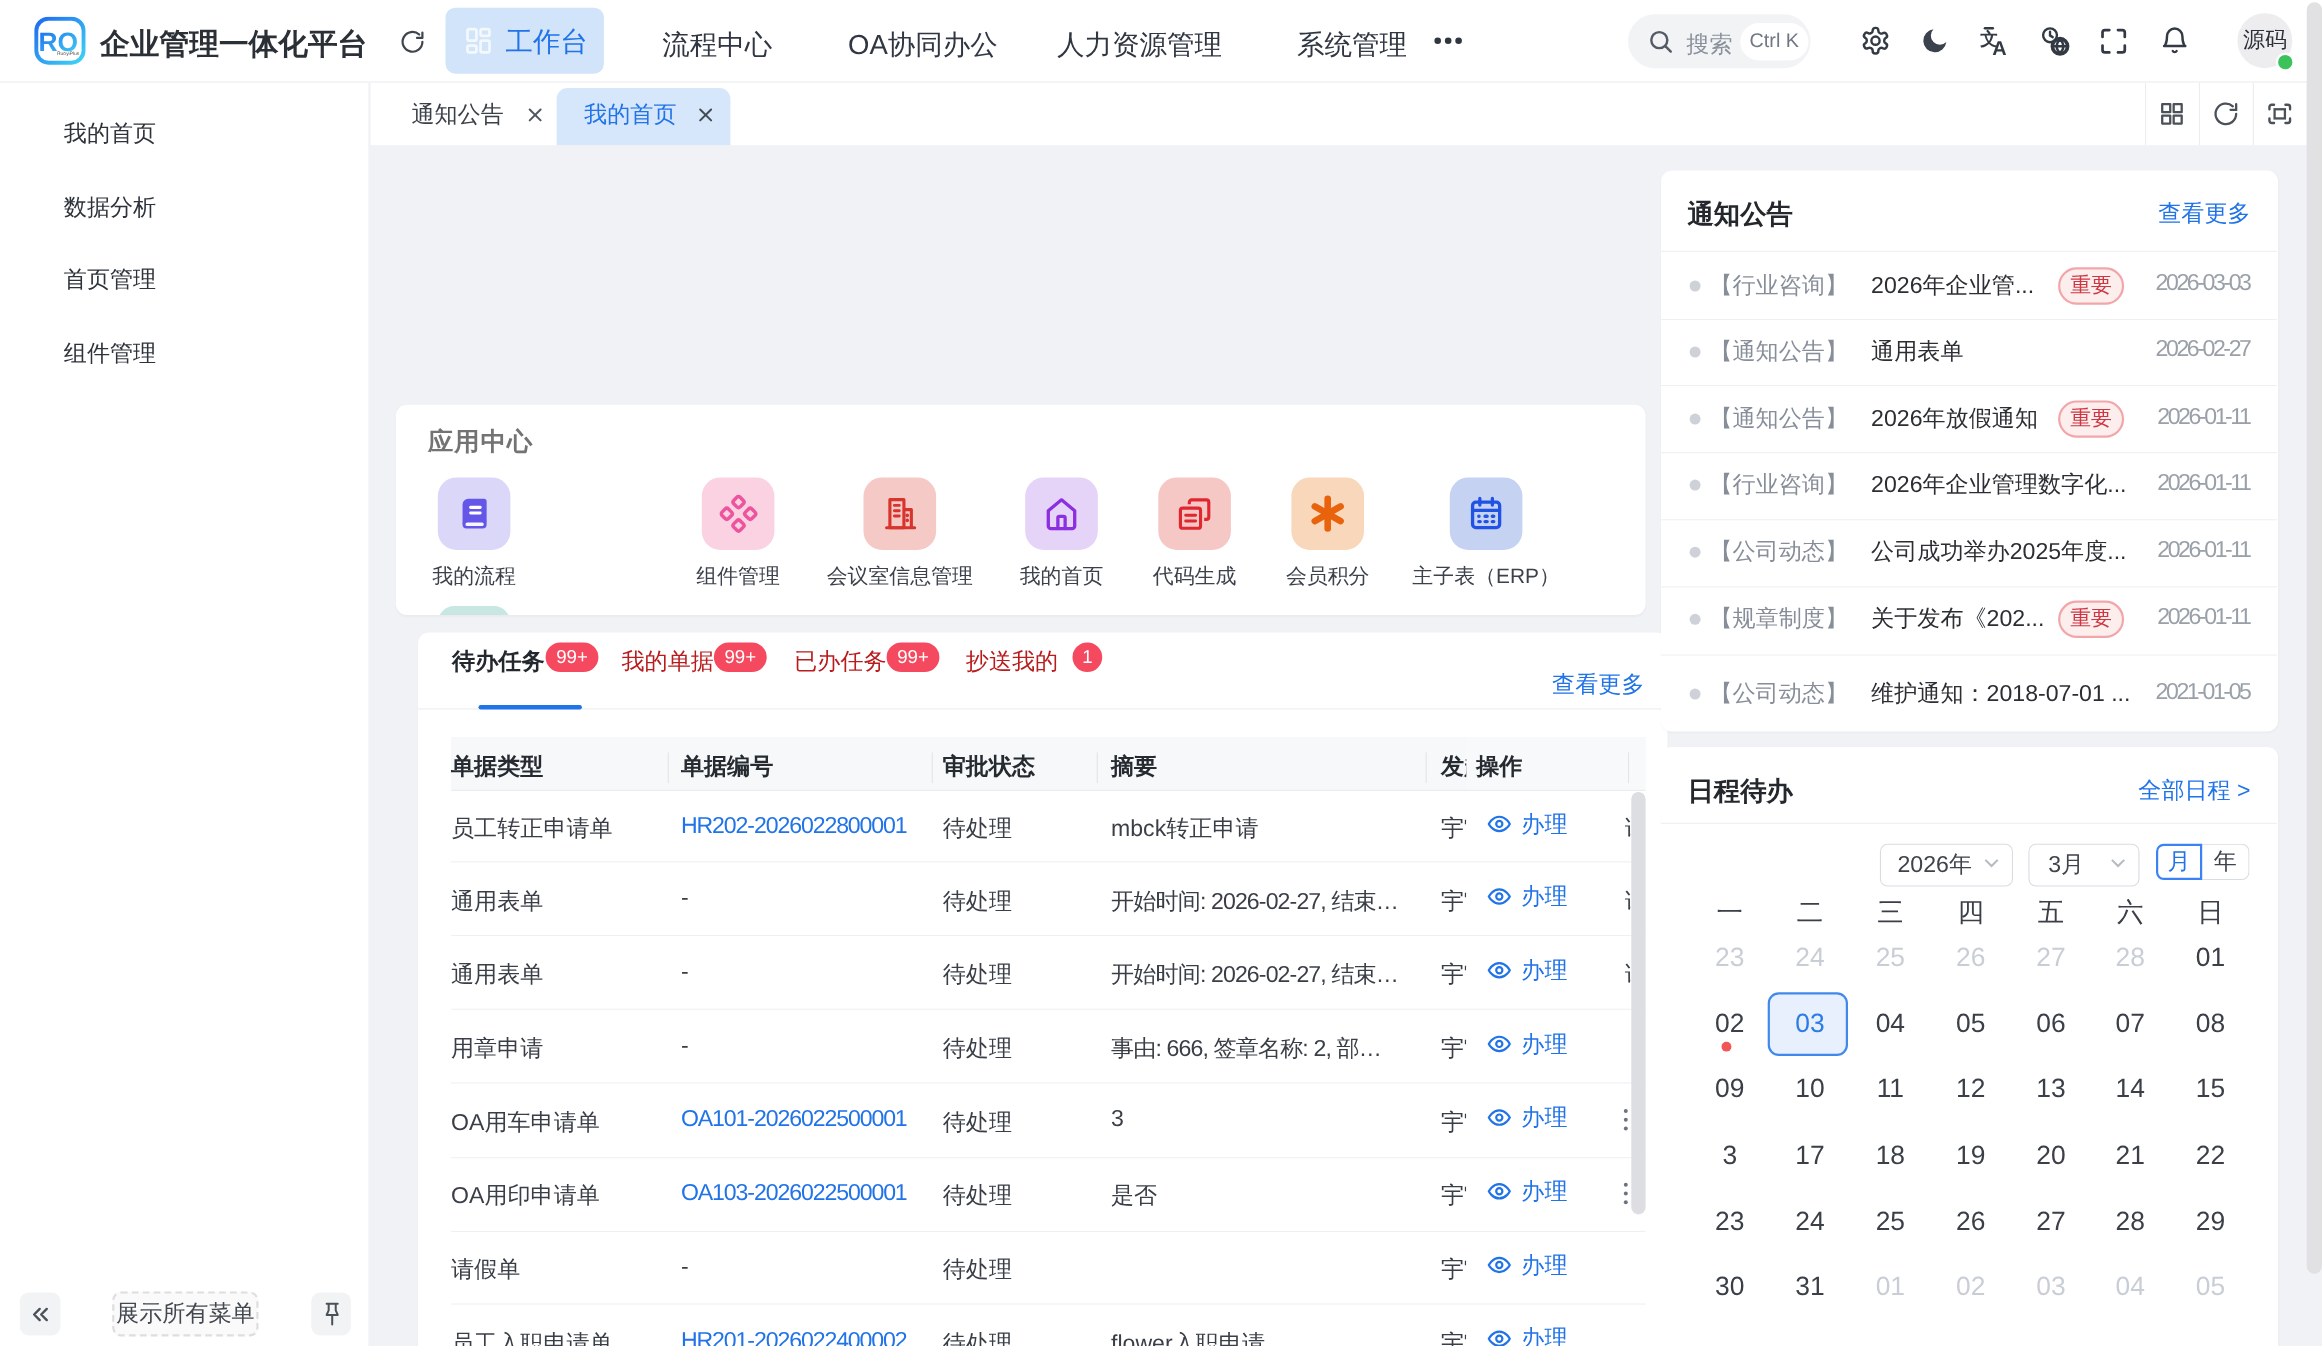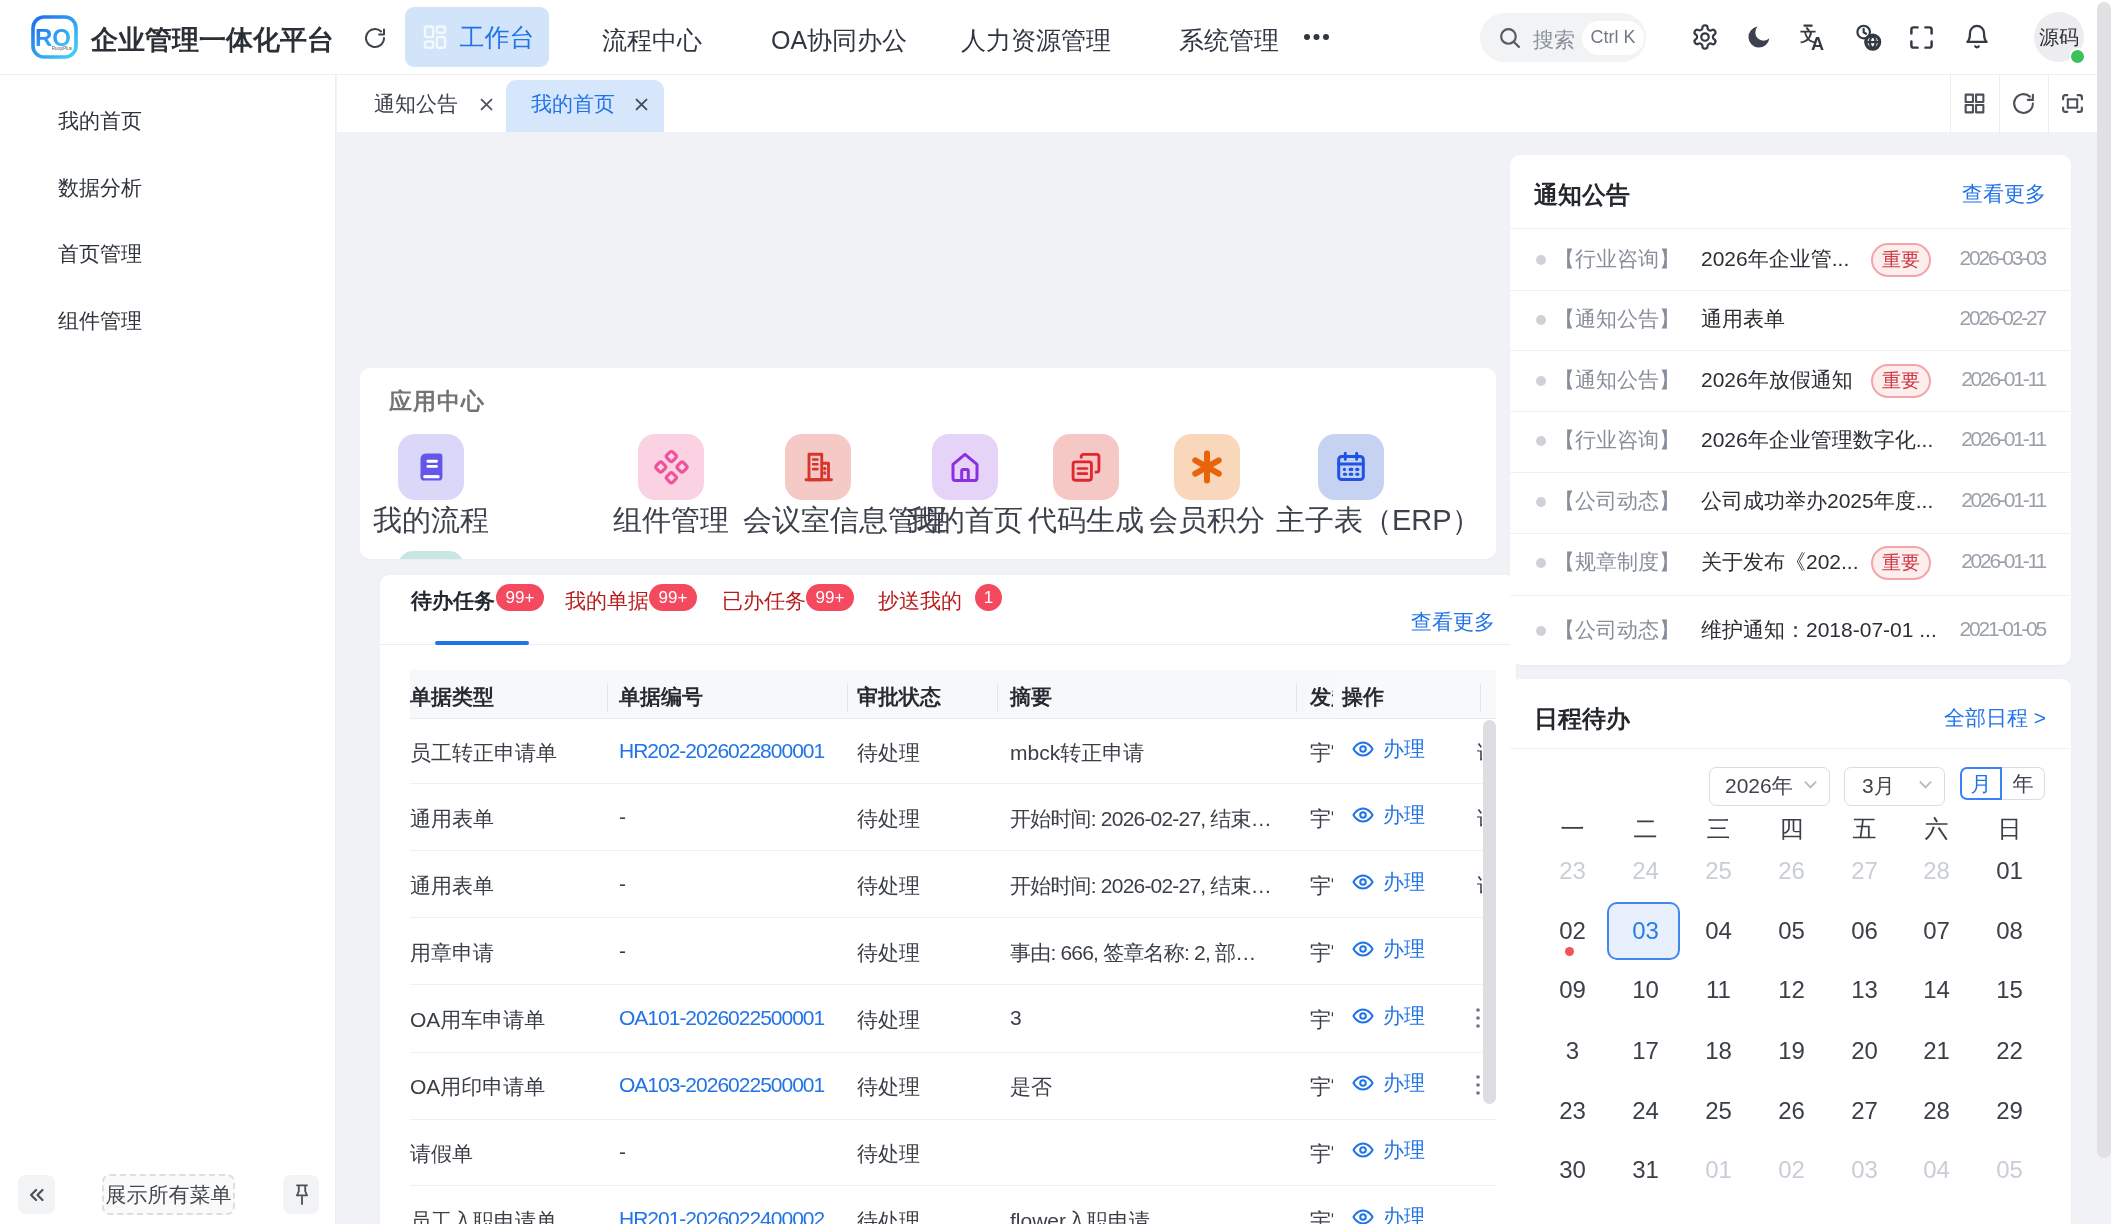--- a/index.html
+++ b/index.html
@@ -49,21 +49,21 @@
     background:linear-gradient(112deg, #3877e7 0%, #2b64e0 45%, #1c4ed8 100%); }
   #banner .big { position:absolute; left:36px; top:21px; font-size:39px; font-weight:bold; color:#fff; }
   #banner .wel { position:absolute; left:308px; top:43px; font-size:23px; color:#fefefe; letter-spacing:1px;}
   #banner .date { position:absolute; left:40px; top:105px; font-size:22px; color:rgba(255,255,255,.92); }
 
   
   #appcard { left:23px; top:236px; width:1136px; height:191px; overflow:hidden; }
   #appcard h3 { position:absolute; left:29px; top:18px; font-size:23px; color:#737373; letter-spacing:1px;}
   .appitem { position:absolute; top:66px; width:150px; text-align:center; }
   .appbox { width:66px; height:66px; border-radius:17px; margin:0 auto; display:flex; align-items:center; justify-content:center; }
-  .applbl { margin-top:1px; font-size:29px; color:#3c414b; white-space:nowrap; }
+  .applbl { margin-top:11px; font-size:19px; color:#3c414b; white-space:nowrap; }
 
   
   #taskcard { left:23px; top:443px; width:1136px; height:649px; overflow:hidden; border-radius:10px 10px 0 0;margin-left:20px;}
   .ttab { position:absolute; top:12px; font-size:21px; color:#b91c1c; }
   .badge { position:absolute; top:9px; height:27px; border-radius:14px; background:#f5495f; color:#fff;
     font-size:17px; line-height:27px; text-align:center; }
   #tunderline { position:absolute; left:55px; top:66px; width:94px; height:4px; background:#2173e8; border-radius:2px;}
   #tdivider { position:absolute; left:0; top:69px; width:1136px; height:1px; background:#ebedf0; }
   .th { position:absolute; font-size:21px; color:#262a31; font-weight:bold; top:108px; white-space:nowrap;}
   .cell { position:absolute; font-size:21px; color:#3a3f47; white-space:nowrap; }

